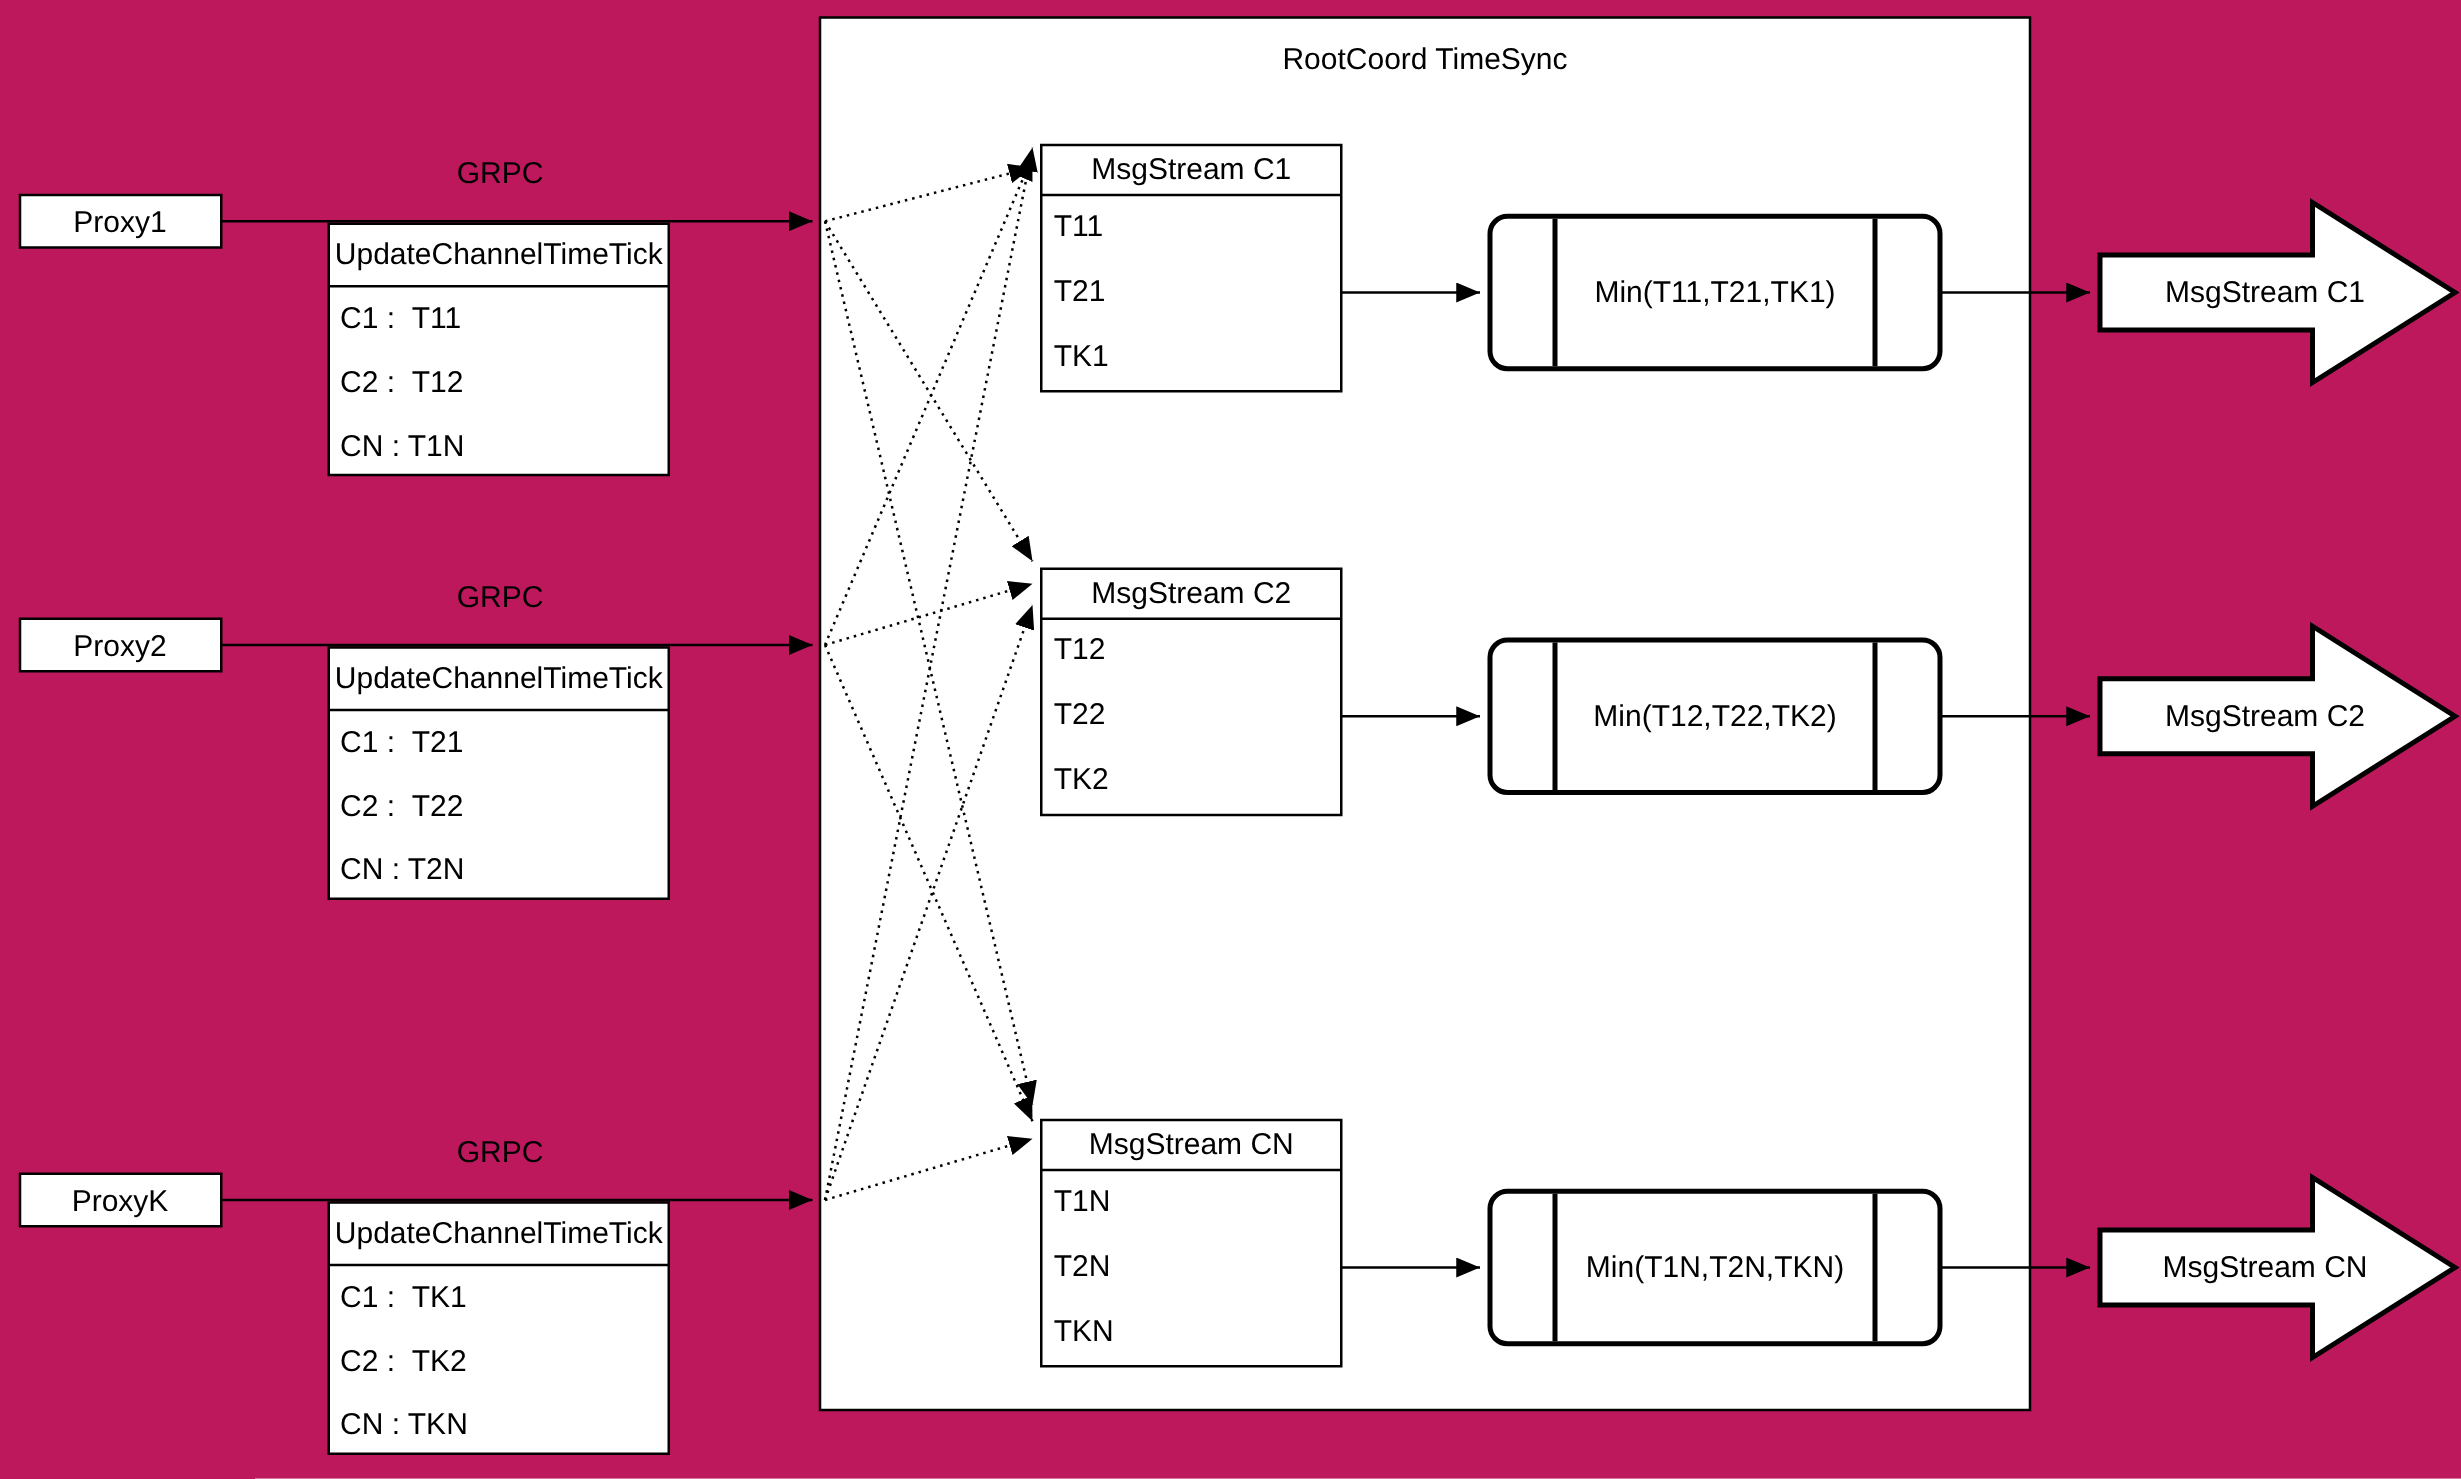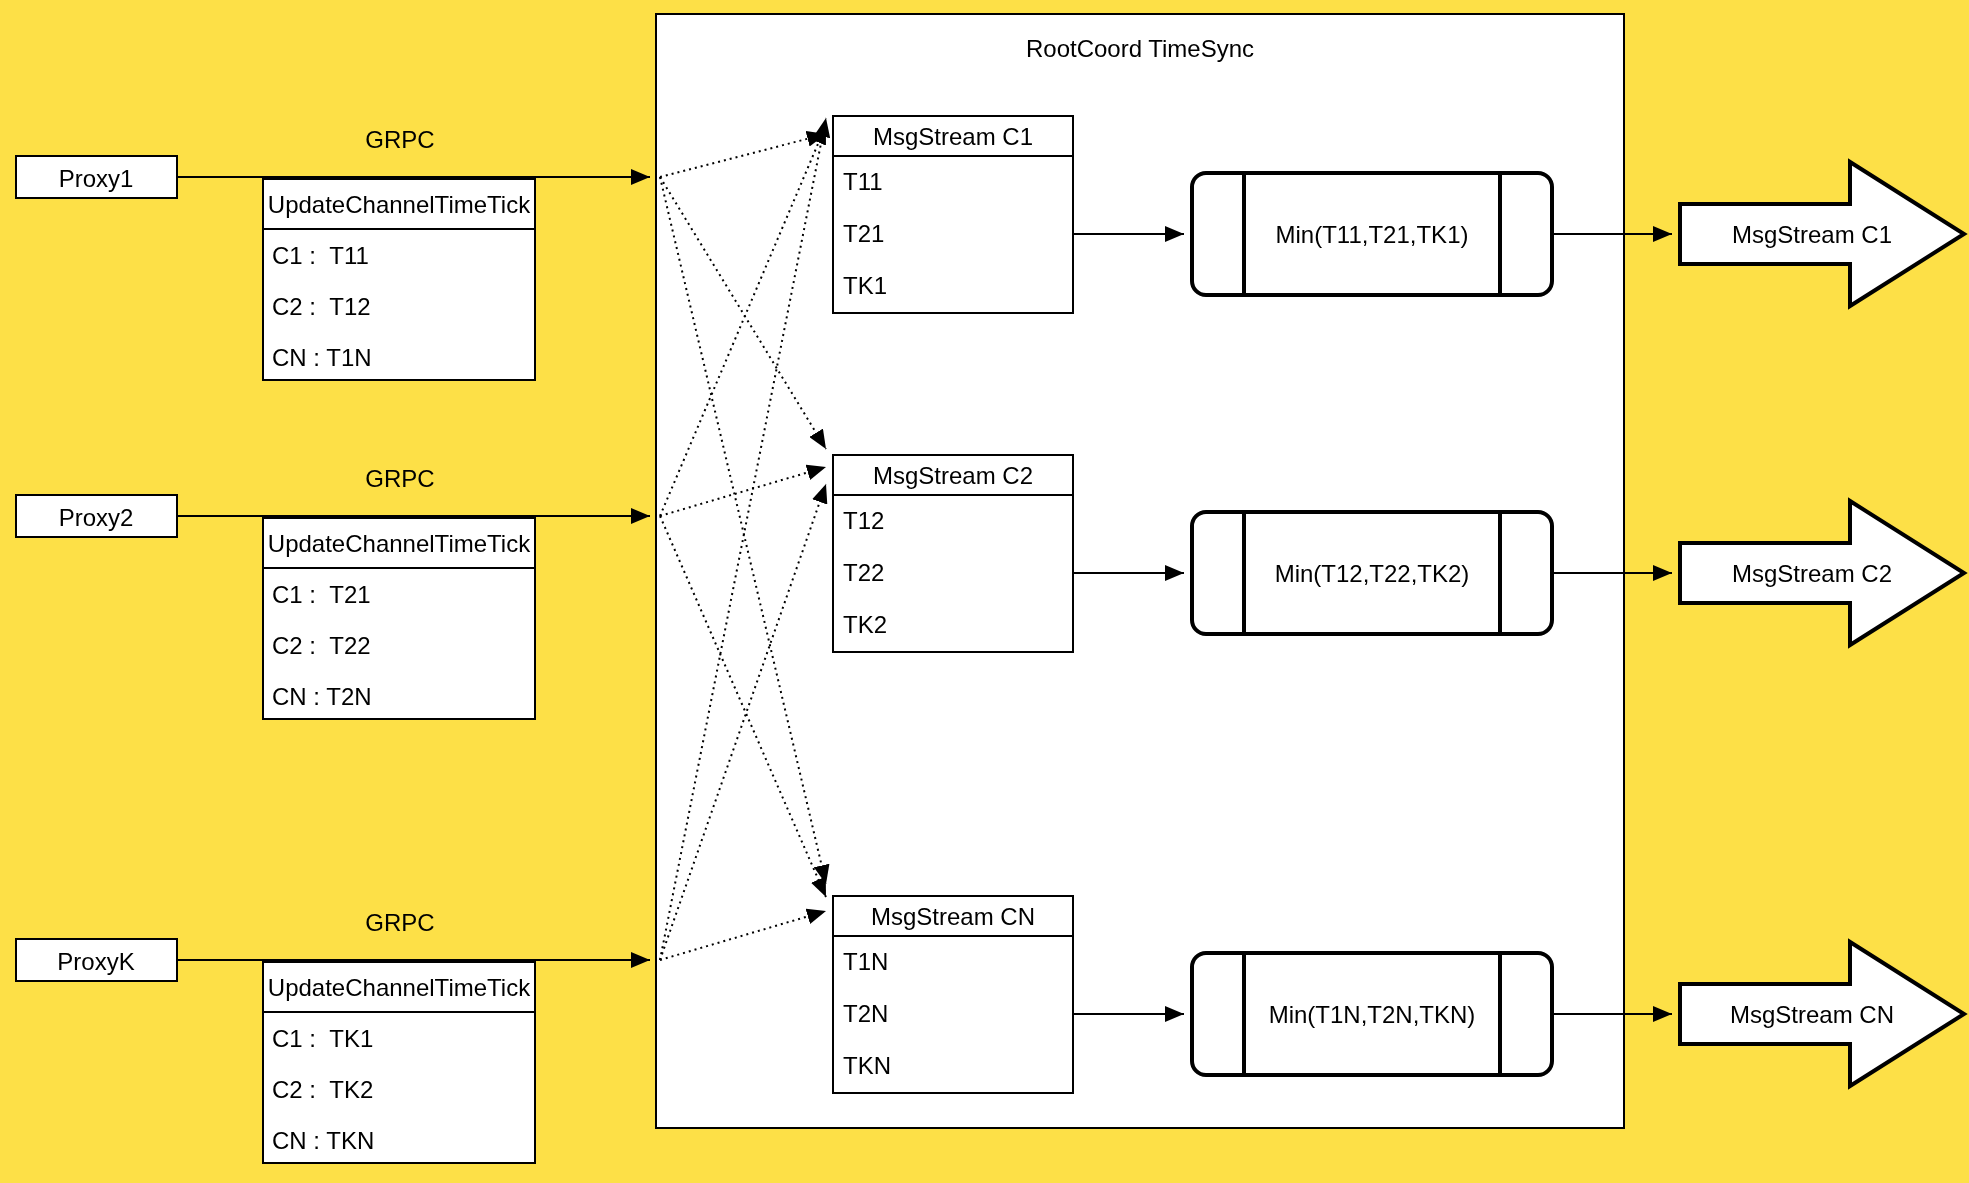--- a/index.html
+++ b/index.html
@@ -4,21 +4,21 @@
 <style>
   html, body {
     margin: 0;
     padding: 0;
     background: #ffffff;
   }
   .canvas {
     position: relative;
     width: 1969px;
     height: 1183px;
-    background: #fde047;
+    background: #be185d;
     font-family: "Liberation Sans", sans-serif;
   }
   svg text {
     font-family: "Liberation Sans", sans-serif;
     font-size: 24px;
     fill: #000000;
   }
   .shape {
     fill: #ffffff;
     stroke: #000000;

